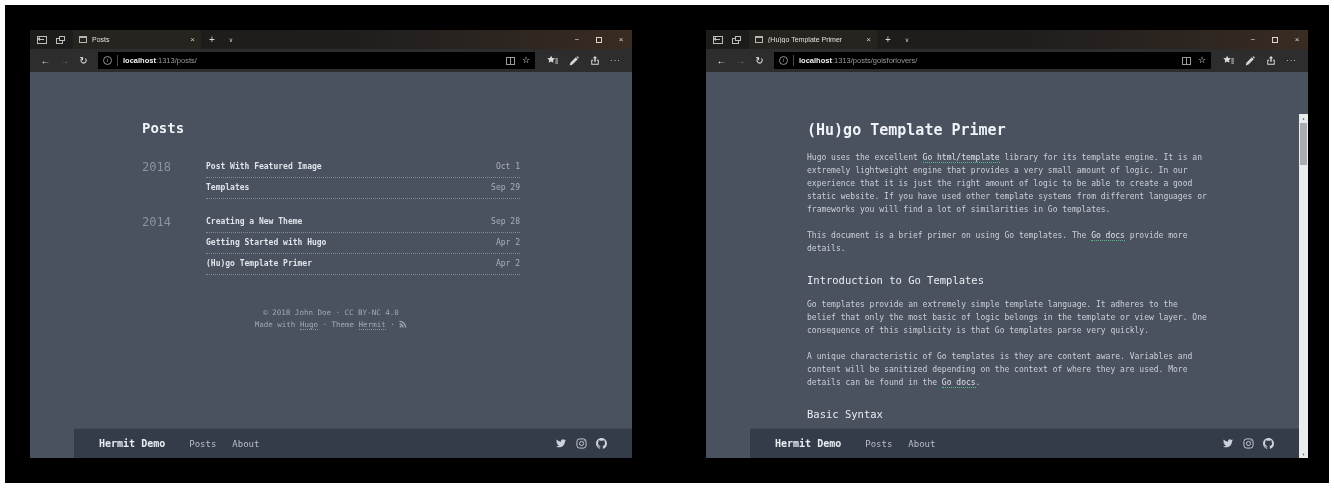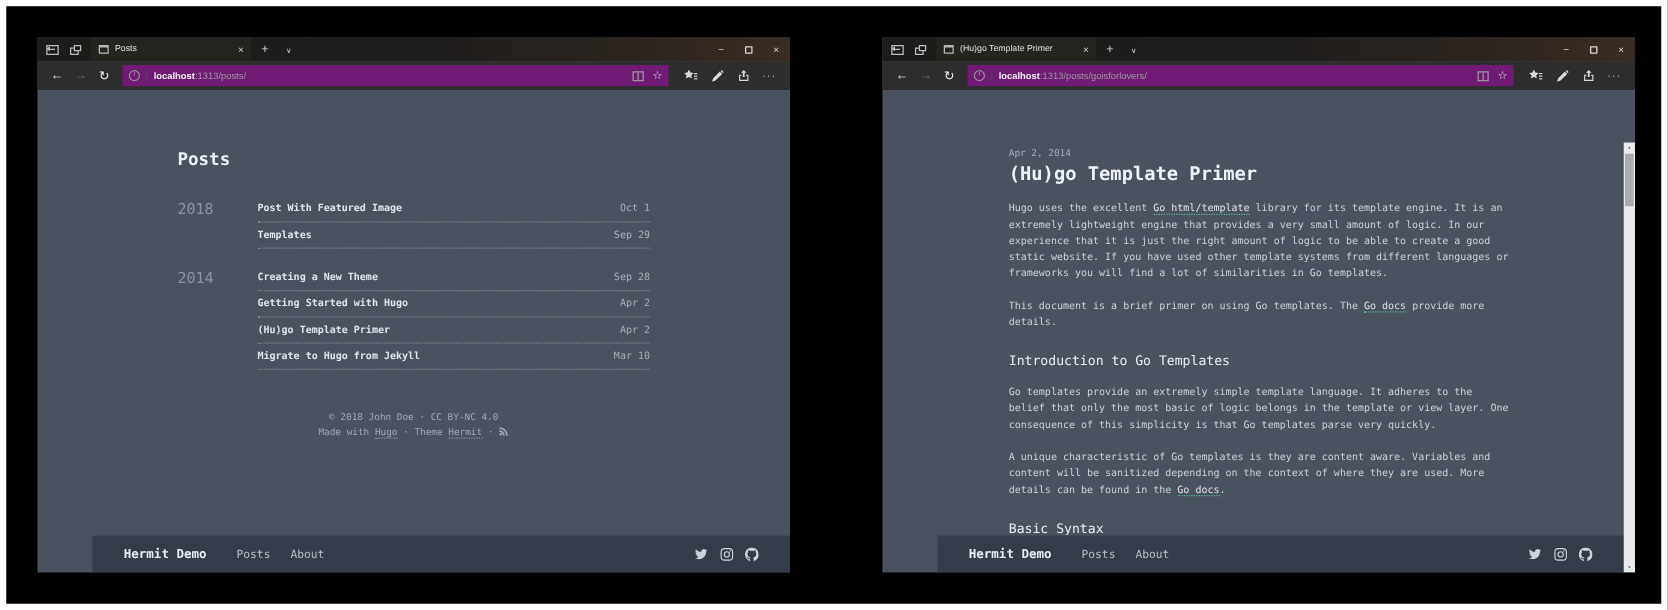--- a/index.html
+++ b/index.html
@@ -31,21 +31,21 @@
   .newtab { width:22px; display:flex; align-items:center; justify-content:center; font-size:10px; color:#d5d5d5; }
   .tabdrop { width:16px; display:flex; align-items:center; justify-content:center; font-size:6px; color:#cfcfcf; }
   .tabbar-spacer { flex:1; }
   .wctl { width:22px; display:flex; align-items:center; justify-content:center; font-size:8px; color:#d8d8d8; }
   .wctl .maxbox { width:6px; height:6px; border:1px solid #d8d8d8; }
 
   
   .toolbar { height:23px; flex:0 0 23px; display:flex; align-items:center; background:#2e2d2d; padding:0 7px; gap:2px; }
   .navbtn { width:17px; text-align:center; font-size:10px; color:#ececec; }
   .navbtn.disabled { color:#6d6d6d; }
-  .urlfield { flex:1; height:17px; margin:0 6px 0 4px; background:#701a75; display:flex; align-items:center; padding:0 5px; gap:5px; }
+  .urlfield { flex:1; height:17px; margin:0 6px 0 4px; background:#000000; display:flex; align-items:center; padding:0 5px; gap:5px; }
   .infocirc { width:9px; height:9px; border:1px solid #8f8f8f; border-radius:50%; color:#9f9f9f; font-size:6px; line-height:7px; text-align:center; flex:0 0 auto; font-style:italic; }
   .urlsep { width:1px; height:11px; background:#4a4a4a; }
   .urltext { flex:1; font-size:7.5px; color:#9b9b9b; white-space:nowrap; overflow:hidden; }
   .urltext b { color:#f1f1f1; font-weight:bold; }
   .fieldic { display:flex; align-items:center; gap:7px; color:#b9b9b9; }
   .ic-book { width:9px; height:8px; border:1px solid #9a9a9a; position:relative; }
   .ic-book:after { content:""; position:absolute; left:50%; top:0; bottom:0; width:1px; background:#9a9a9a; }
   .glyph-star { font-size:9px; color:#e3e3e3; line-height:1; }
   .tbic { width:19px; display:flex; align-items:center; justify-content:center; color:#d9d9d9; }
   .tbic svg { display:block; }
@@ -185,24 +185,20 @@
                   <span class="pdate">Sep 28</span>
                 </div>
                 <div class="prow">
                   <span class="ptitle">Getting Started with Hugo</span>
                   <span class="pdate">Apr 2</span>
                 </div>
                 <div class="prow">
                   <span class="ptitle">(Hu)go Template Primer</span>
                   <span class="pdate">Apr 2</span>
                 </div>
-                <div class="prow">
-                  <span class="ptitle">Migrate to Hugo from Jekyll</span>
-                  <span class="pdate">Mar 10</span>
-                </div>
               </div>
             </div>
           </div>
           <div class="pfooter">
             <div>© 2018 John Doe · CC BY-NC 4.0</div>
             <div><span>Made with </span><span class="flink">Hugo</span><span> · Theme </span><span class="flink">Hermit</span><span> · </span><span class="rss-ic"><svg width="8" height="8" viewBox="0 0 16 16" fill="#a2a9b5">
                     <circle cx="3.2" cy="12.8" r="2"></circle>
                     <path d="M1 6.5v2.6c3.2 0 5.9 2.7 5.9 5.9h2.6c0-4.7-3.8-8.5-8.5-8.5z"></path>
                     <path d="M1 1.5v2.6c6 0 10.9 4.9 10.9 10.9h2.6C14.5 7.5 8.5 1.5 1 1.5z"></path>
                   </svg></span></div>
@@ -291,21 +287,20 @@
           <svg width="10" height="10" viewBox="0 0 16 16" fill="currentColor">
             <path d="M8 0l3.5 3.5h-2.3V9H6.8V3.5H4.5L8 0z"></path>
             <path d="M2 6v8h12V6h-3v1.5h1.5v5h-9v-5H5V6H2z"></path>
           </svg>
         </span>
       <span class="tbic more-dots">···</span>
     </div>
     <div class="content">
       <div class="viewport">
         <div class="article-inner">
-          <div class="adate">Apr 2, 2014</div>
           <div class="atitle">(Hu)go Template Primer</div>
           <div class="apara"><span>Hugo uses the excellent </span><span class="alink">Go html/template</span><span> library for its template engine. It is an extremely lightweight engine that provides a very small amount of logic. In our experience that it is just the right amount of logic to be able to create a good static website. If you have used other template systems from different languages or frameworks you will find a lot of similarities in Go templates.</span></div>
           <div class="apara"><span>This document is a brief primer on using Go templates. The </span><span class="alink">Go docs</span><span> provide more details.</span></div>
           <div class="ah2">Introduction to Go Templates</div>
           <div class="apara">Go templates provide an extremely simple template language. It adheres to the belief that only the most basic of logic belongs in the template or view layer. One consequence of this simplicity is that Go templates parse very quickly.</div>
           <div class="apara"><span>A unique characteristic of Go templates is they are content aware. Variables and content will be sanitized depending on the context of where they are used. More details can be found in the </span><span class="alink">Go docs</span><span>.</span></div>
           <div class="ah2">Basic Syntax</div>
         </div>
       </div>
       <div class="sitenav">

